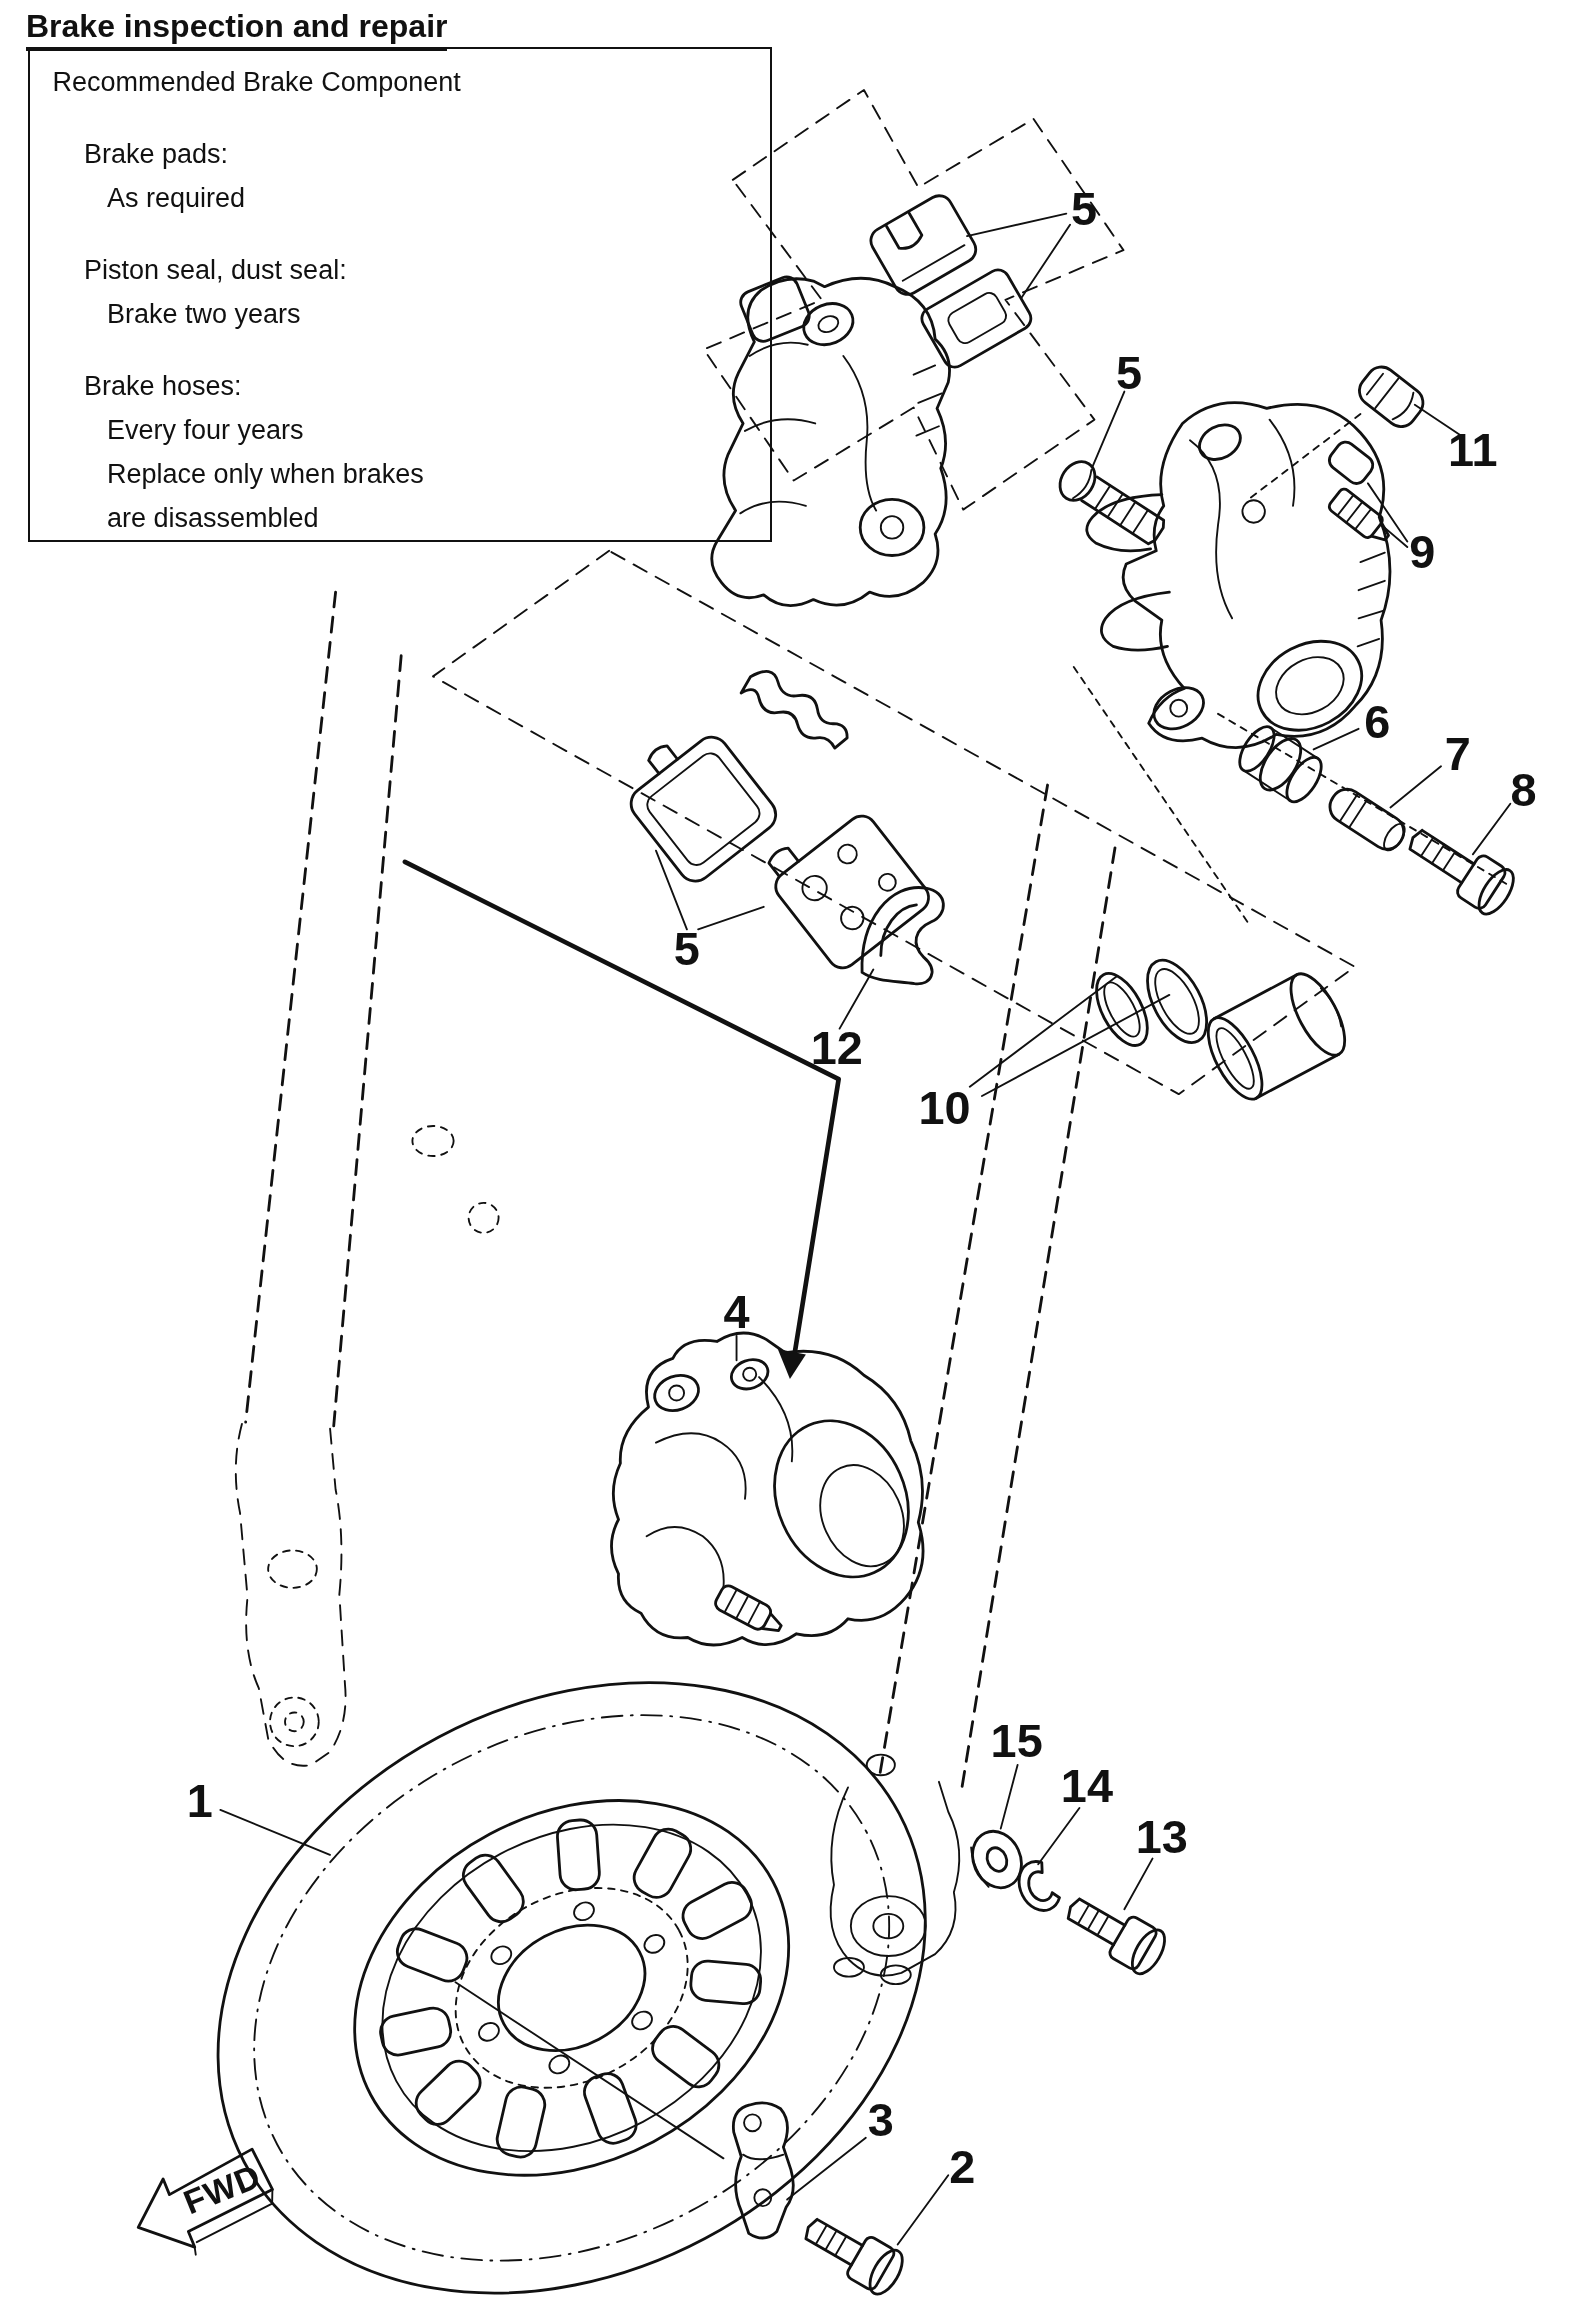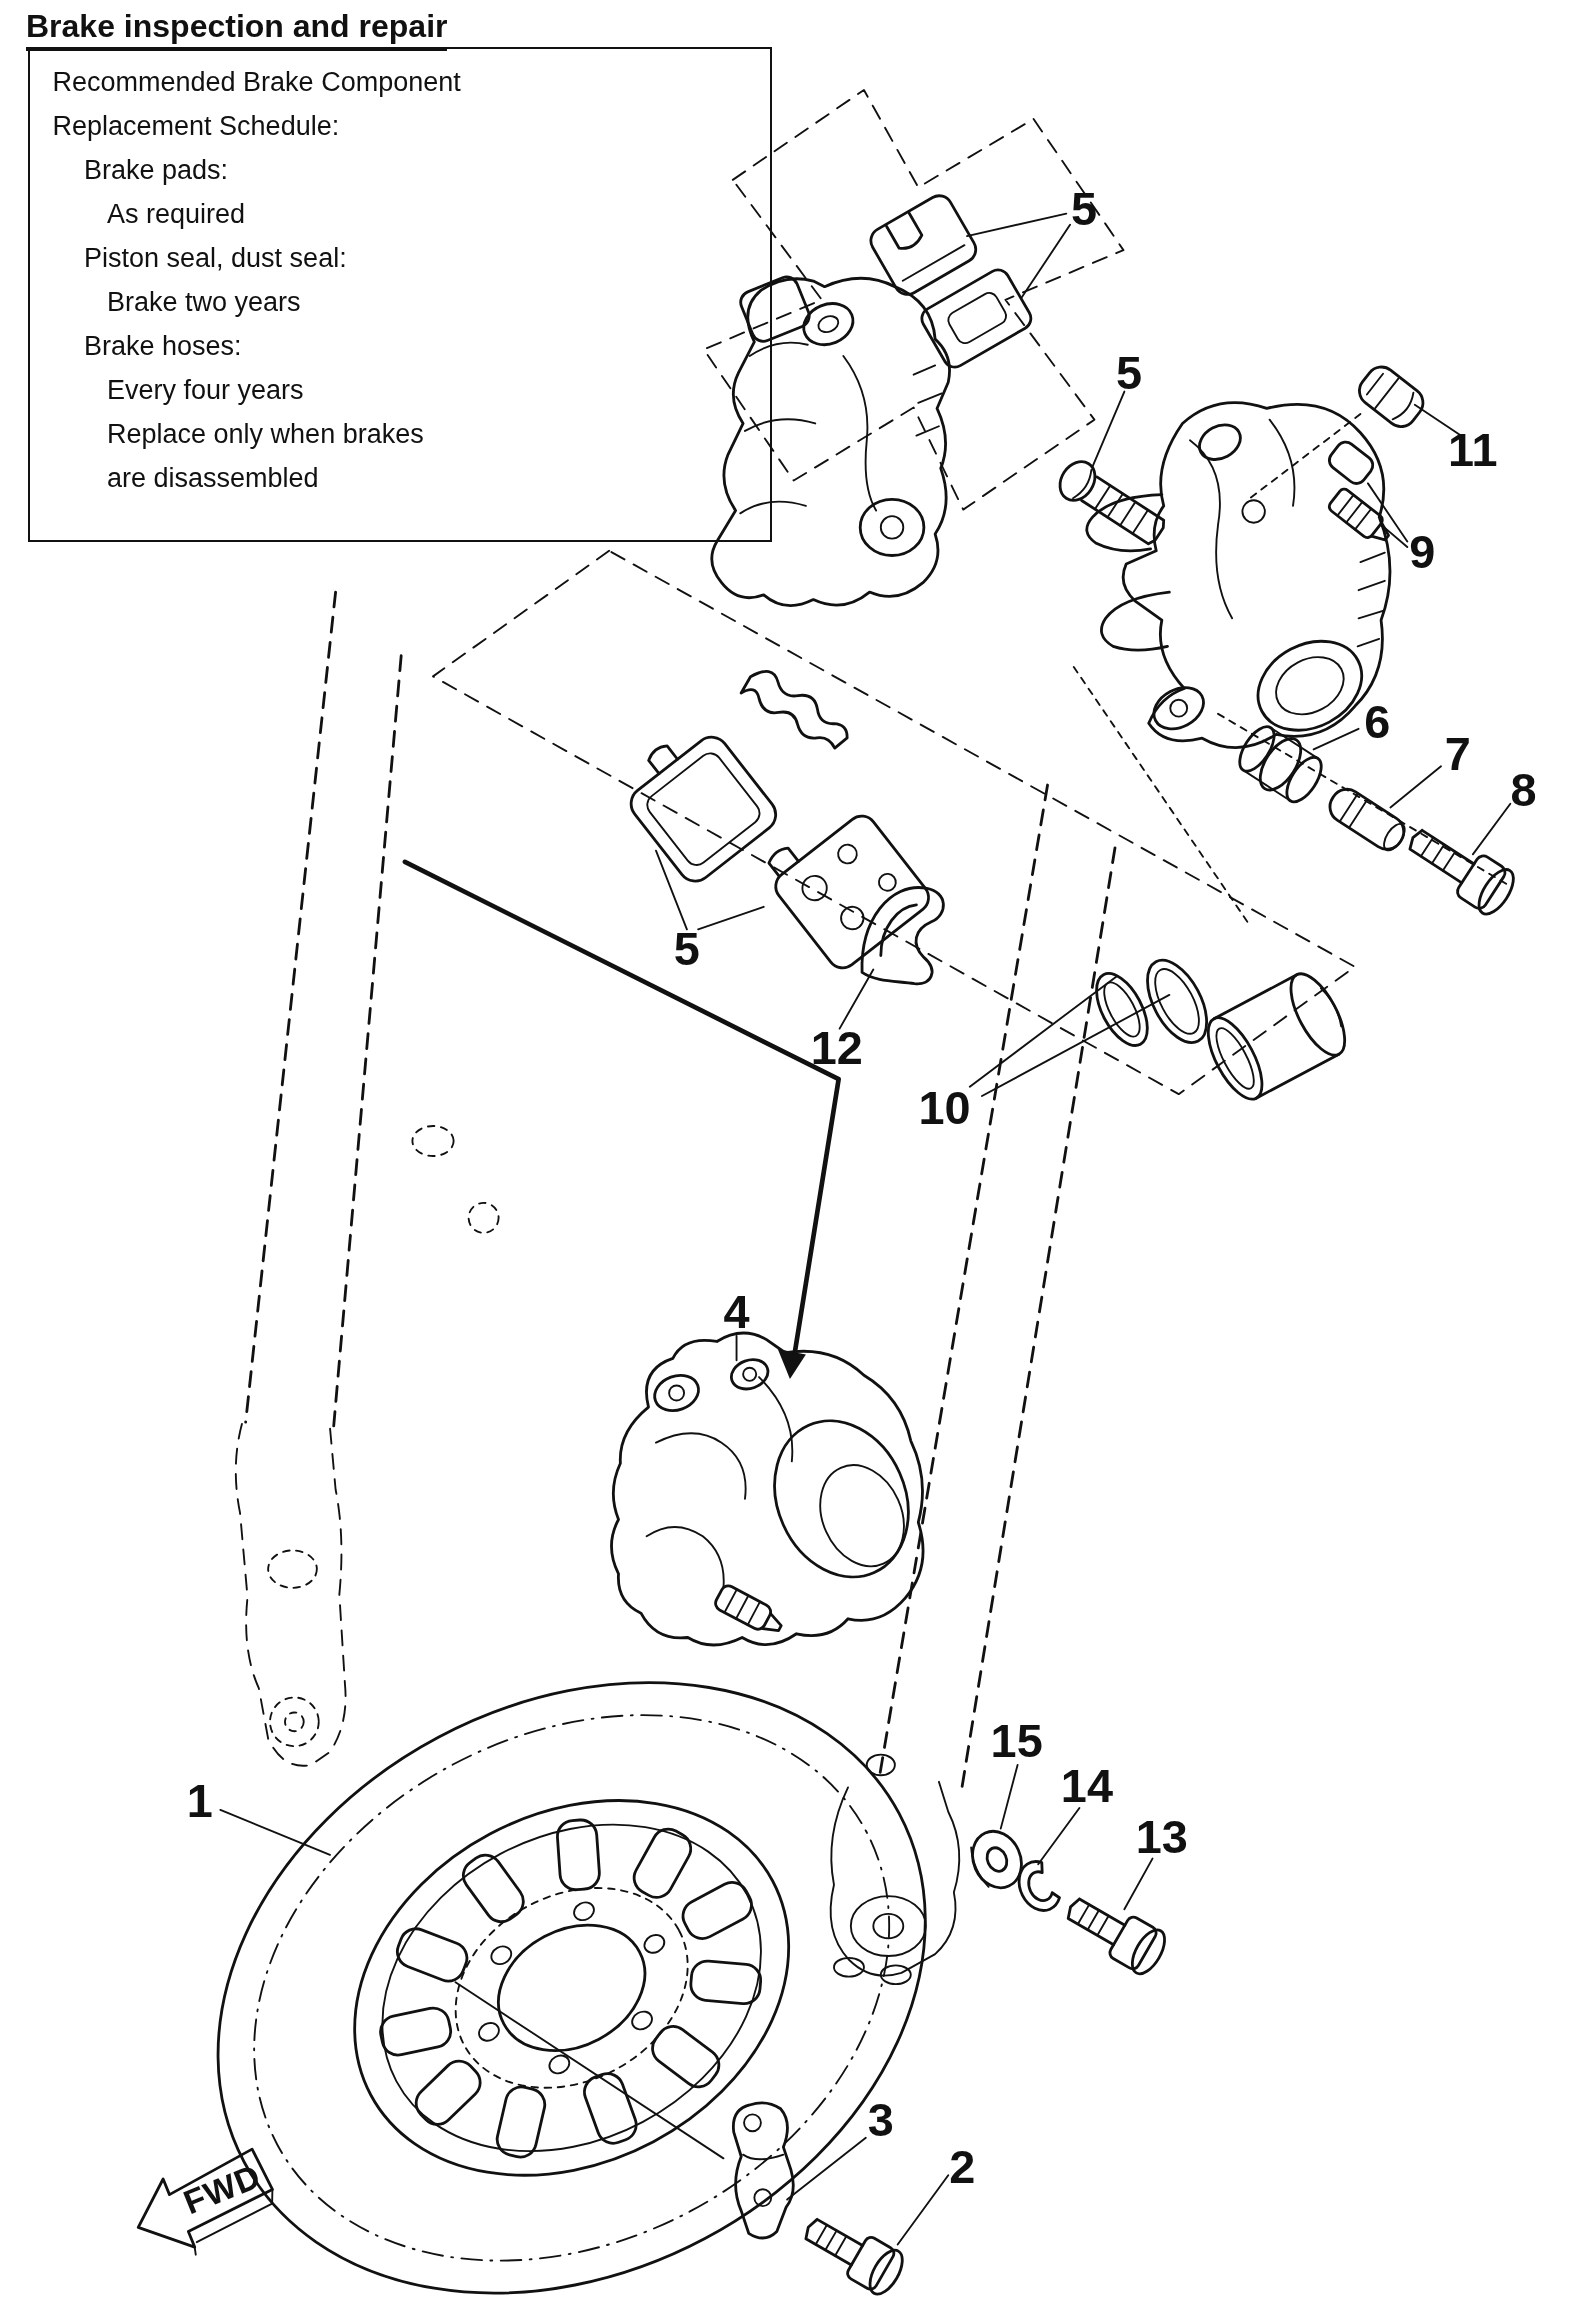--- a/index.html
+++ b/index.html
@@ -1,39 +1,38 @@
 <!DOCTYPE html>
 <html style="font-size:15px"><head>
 <meta charset="utf-8">
 <style>
   html,body{margin:0;padding:0;background:#fff;}
   body{width:1593px;height:2312px;position:relative;font-family:"Liberation Sans",sans-serif;color:#111;overflow:hidden;}
   .title{position:absolute;left:26px;top:7.5px;font-size:32px;font-weight:700;padding-bottom:2.8px;border-bottom:4.7px solid #111;white-space:nowrap;text-align:right;}
   .schedule-box{position:absolute;left:28px;top:47px;width:744px;height:495px;border:2.8px solid #111;box-sizing:border-box;padding-top:11.2px;font-size:27px;line-height:44px;font-weight:400;}
   .schedule-box .ind1{padding-left:22.5px;}
-  .schedule-box .ind2{padding-left:54px;}
+  .schedule-box .ind2{padding-left:54px;margin-top:28px;}
   .schedule-box .ind3{padding-left:77px;}
   svg{position:absolute;left:0;top:0;}
   .ln{fill:none;stroke:#111;stroke-width:3;stroke-linecap:round;stroke-linejoin:round;}
   .ln2{fill:none;stroke:#111;stroke-width:2;stroke-linecap:round;stroke-linejoin:round;}
   .lnH{fill:none;stroke:#111;stroke-width:5;stroke-linecap:round;stroke-linejoin:round;}
   .dsh{stroke-dasharray:16 11;}
   .dshS{stroke-dasharray:7 7;}
   .dd{stroke-dasharray:2 9 22 9;}
   .lbl{font-family:"Liberation Sans",sans-serif;font-size:50px;font-weight:700;fill:#111;}
   .fwd{font-family:"Liberation Sans",sans-serif;font-size:36px;font-weight:700;fill:#111;letter-spacing:1px;}
 </style>
 </head>
 <body>
 
 <div class="title">Brake inspection and repair</div>
 
 <div class="schedule-box">
   <div class="ind1">Recommended Brake Component</div>
-  <div class="ind1">Replacement Schedule:</div>
   <div class="ind2">Brake pads:</div>
   <div class="ind3">As required</div>
   <div class="ind2">Piston seal, dust seal:</div>
   <div class="ind3">Brake two years</div>
   <div class="ind2">Brake hoses:</div>
   <div class="ind3">Every four years</div>
   <div class="ind3">Replace only when brakes</div>
   <div class="ind3">are disassembled</div>
 </div>
 

